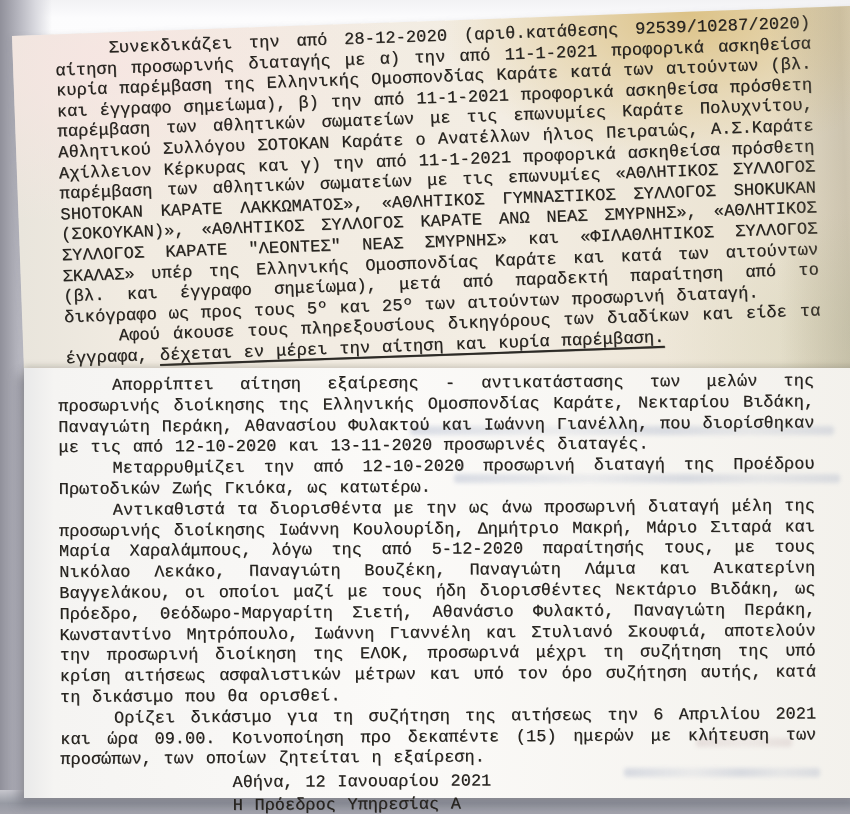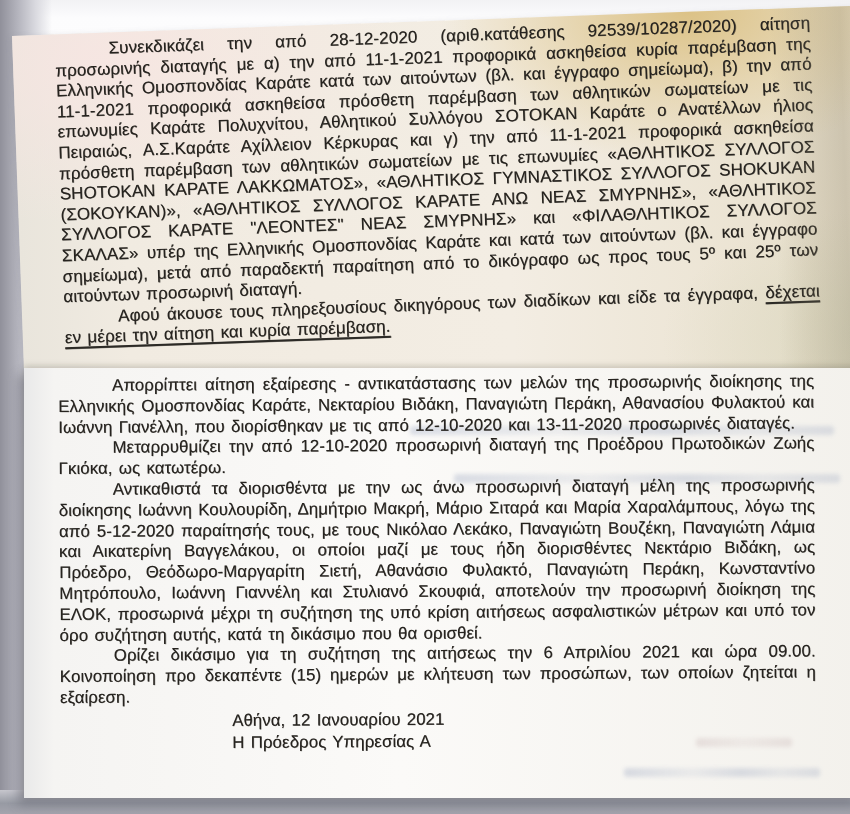--- a/index.html
+++ b/index.html
@@ -1,19 +1,19 @@
 <!DOCTYPE html>
 <html><head>
 <meta charset="utf-8">
 <style>
   html,body { margin:0; padding:0; background:#ffffff; }
   .stage {
     position:relative; width:850px; height:814px; overflow:hidden;
     background:#f0f0f3;
-    font-family:Liberation Sans, sans-serif;
+    font-family:Liberation Mono, monospace;
   }
   
   .bg-top {
     position:absolute; left:0; top:0; width:100%; height:60px;
     background:linear-gradient(to bottom,#f2f2f4,#fcfcfd 30%,#fdfdfe);
   }
   .bg-left {
     position:absolute; left:0; top:0; width:52px; height:100%;
     background:linear-gradient(to right,#90909a 0%,#b4b4bd 34%,#d9d9df 68%,rgba(240,240,243,0) 100%);
   }

